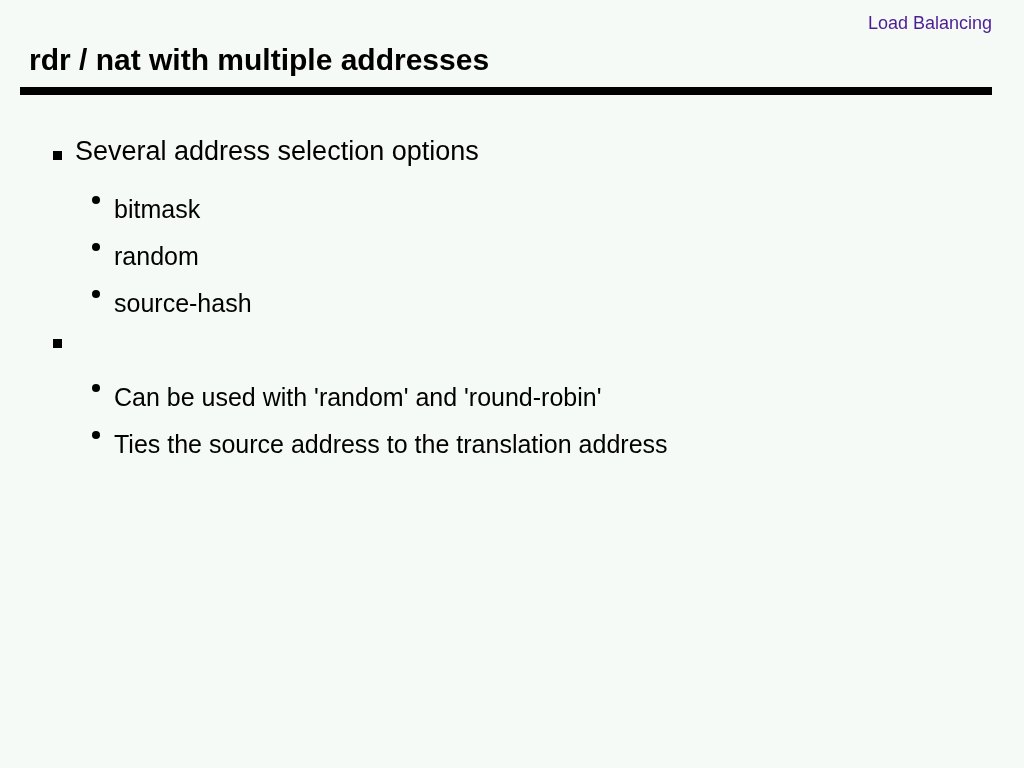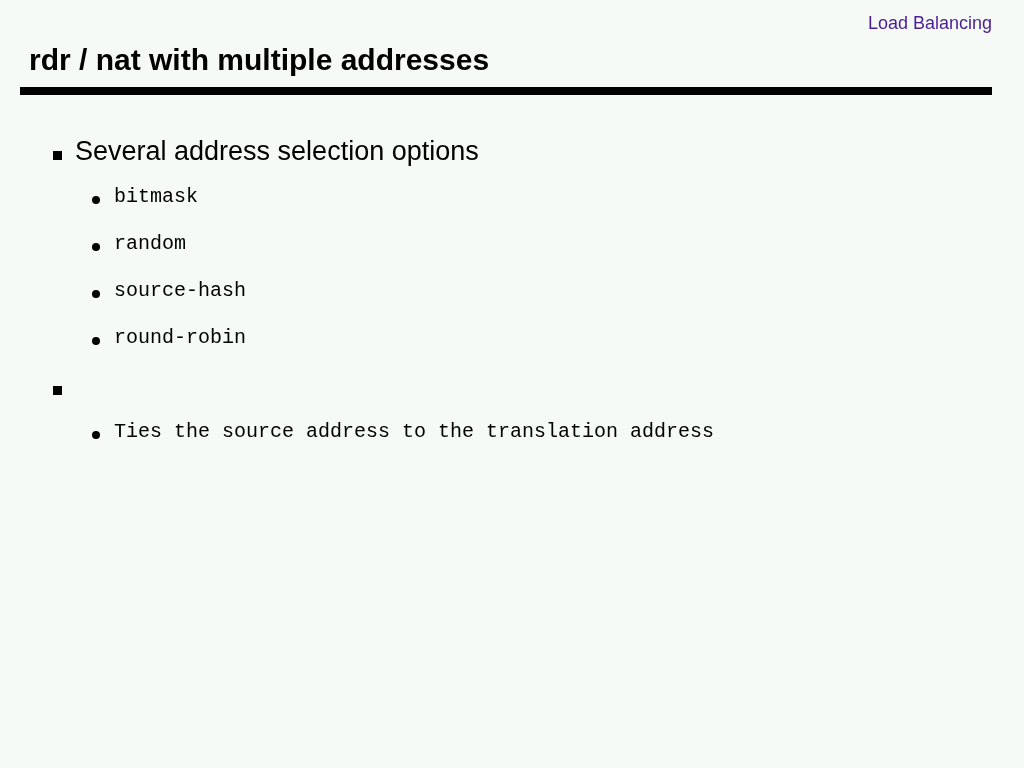--- a/index.html
+++ b/index.html
@@ -106,24 +106,23 @@
   .level2 .marker {
     left: 92px;
     top: 15px;
     width: 8px;
     height: 8px;
     background: #000000;
     border-radius: 50%;
   }
   .level2 .btext {
     left: 114px;
-    top: 0px;
-    font-size: 20px;
+    top: 12px;
+    font-size: 25px;
     line-height: 32px;
-    font-family: Liberation Mono, monospace;
   }
 </style>
 </head>
 <body>
 
 <div class="slide">
 
   <div class="slide-header">
     <div class="deck-label">Load Balancing</div>
     <div class="slide-title">rdr / nat with multiple addresses</div>
@@ -145,29 +144,29 @@
     <div class="bullet level2">
       <span class="marker"></span>
       <span class="btext">random</span>
     </div>
 
     <div class="bullet level2">
       <span class="marker"></span>
       <span class="btext">source-hash</span>
     </div>
 
-    <div class="bullet level2">
-      <span class="marker"></span>
-      <span class="btext">round-robin</span>
-    </div>
 
     <div class="bullet level1">
       <span class="marker"></span>
     </div>
 
+    <div class="bullet level2">
+      <span class="marker"></span>
+      <span class="btext">Can be used with 'random' and 'round-robin'</span>
+    </div>
 
     <div class="bullet level2">
       <span class="marker"></span>
       <span class="btext">Ties the source address to the translation address</span>
     </div>
 
   </div>
 </div>
 
 </body></html>

